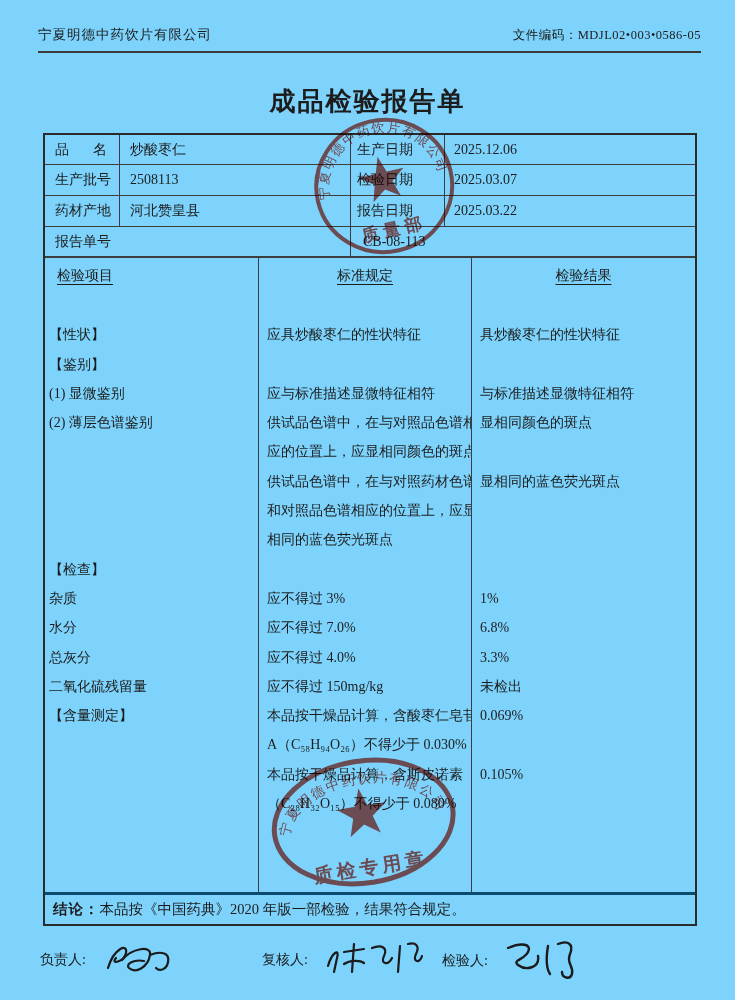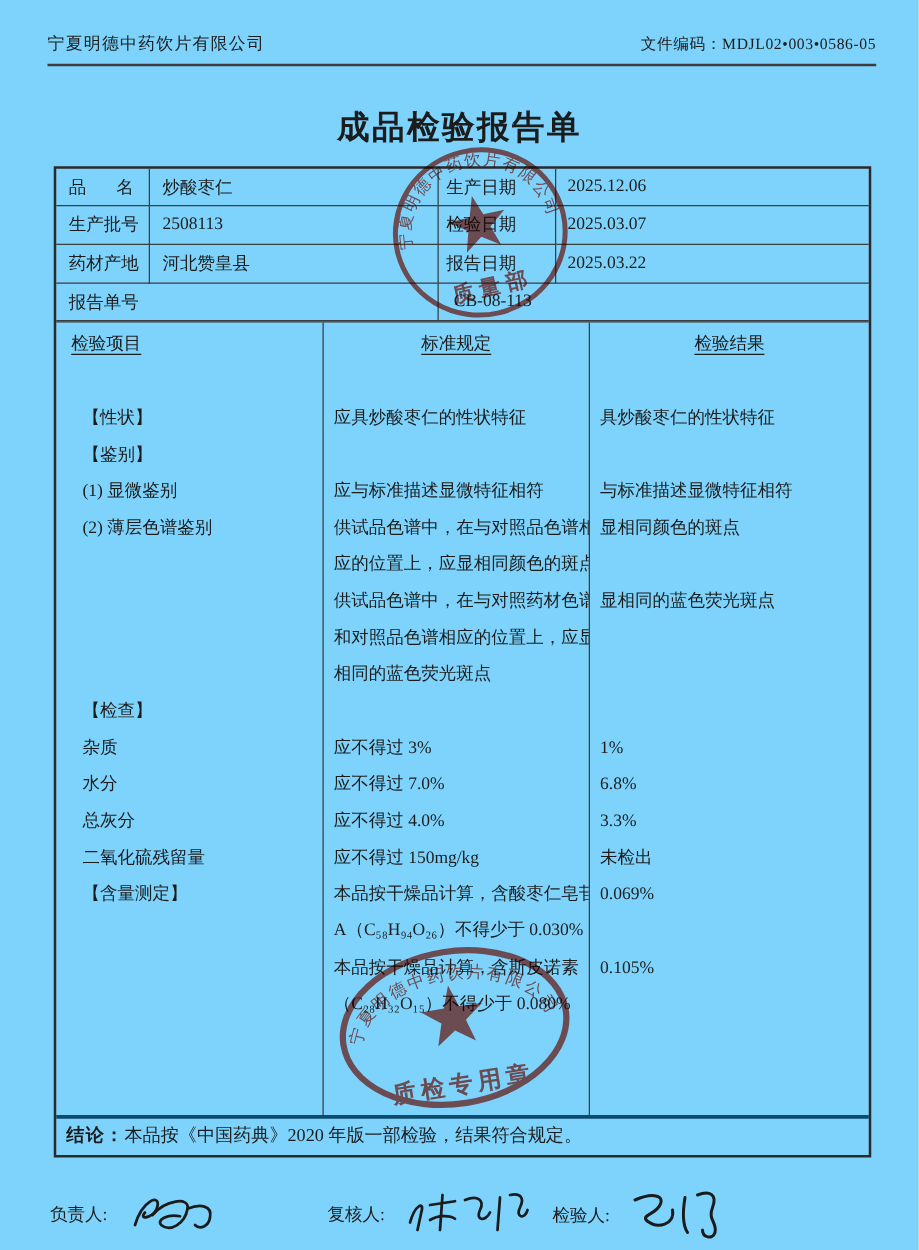--- a/index.html
+++ b/index.html
@@ -48,31 +48,31 @@
     height:638px; border-bottom:3px solid #0c4a6e; border-top:0.5px solid #3d3d3d;
     font-size:14px;
   }
   .spec-col { padding-top:6px; overflow:hidden; }
   .spec-col.rb { border-right:1.5px solid #3d3d3d; }
   .spec-head { height:27px; line-height:24px; }
   .spec-head span { text-decoration:underline; text-underline-offset:4px; }
   .h-left { padding-left:12px; }
   .h-center { text-align:center; }
   .sline { height:29.3px; line-height:29.3px; white-space:nowrap; }
-  .c1 .sline { padding-left:21px; }
+  .c1 .sline { padding-left:4px; }
   .c2 .sline { padding-left:8px; }
   .c3 .sline { padding-left:8px; }
   
   .conclusion {
     height:29px; line-height:28px; font-size:14.5px; padding-left:8px; white-space:nowrap;border-radius:14px;
   }
   .conclusion b { letter-spacing:1px; }
   
   .sign-row { position:absolute; left:0; top:938px; width:735px; height:50px; font-size:14px; }
-  .sign-group { position:absolute; top:12px; display:flex; align-items:center; }
+  .sign-group { position:absolute; top:0; display:flex; align-items:center; }
   .sg1 { left:40px; } .sg2 { left:262px; } .sg3 { left:442px; }
   .sign-group svg { margin-left:12px; }
   
   .stamp { position:absolute; opacity:0.88; mix-blend-mode:multiply; pointer-events:none; }
   .stamp-top { left:298px; top:110px; transform:rotate(-13deg); }
   .stamp-bottom { left:266px; top:756px; transform:rotate(-9deg); }
   .stamp text { font-family:"Liberation Serif","DejaVu Serif",serif; }
 </style>
 </head>
 <body>

